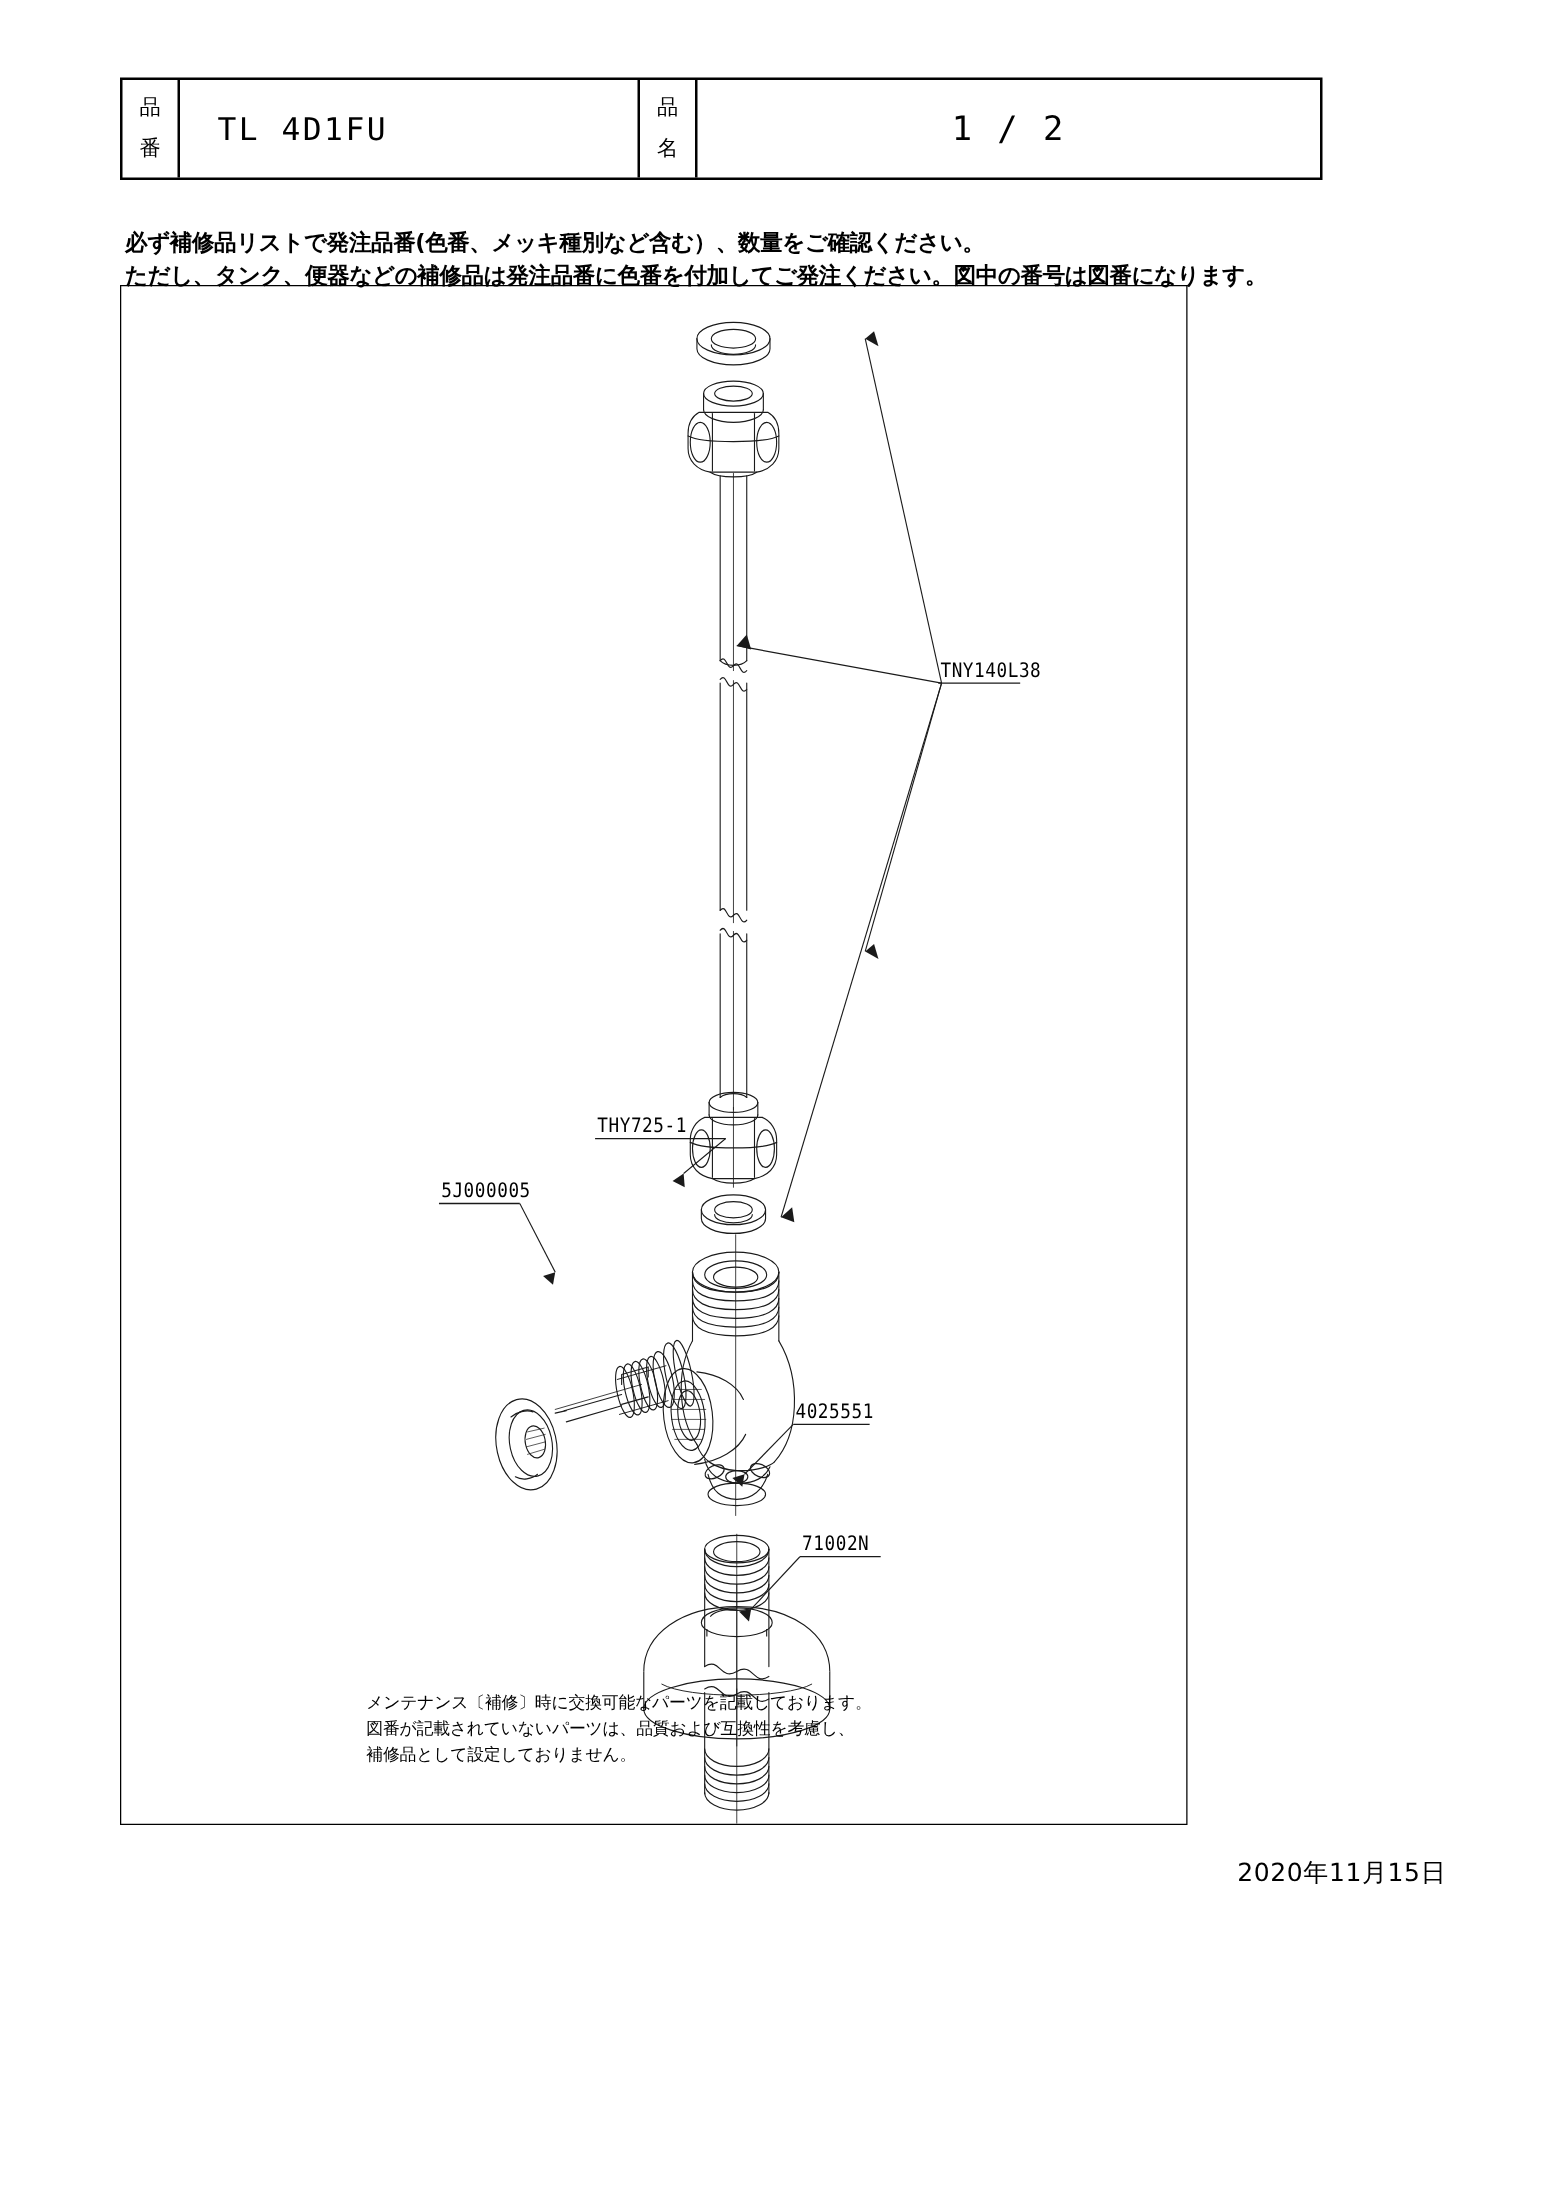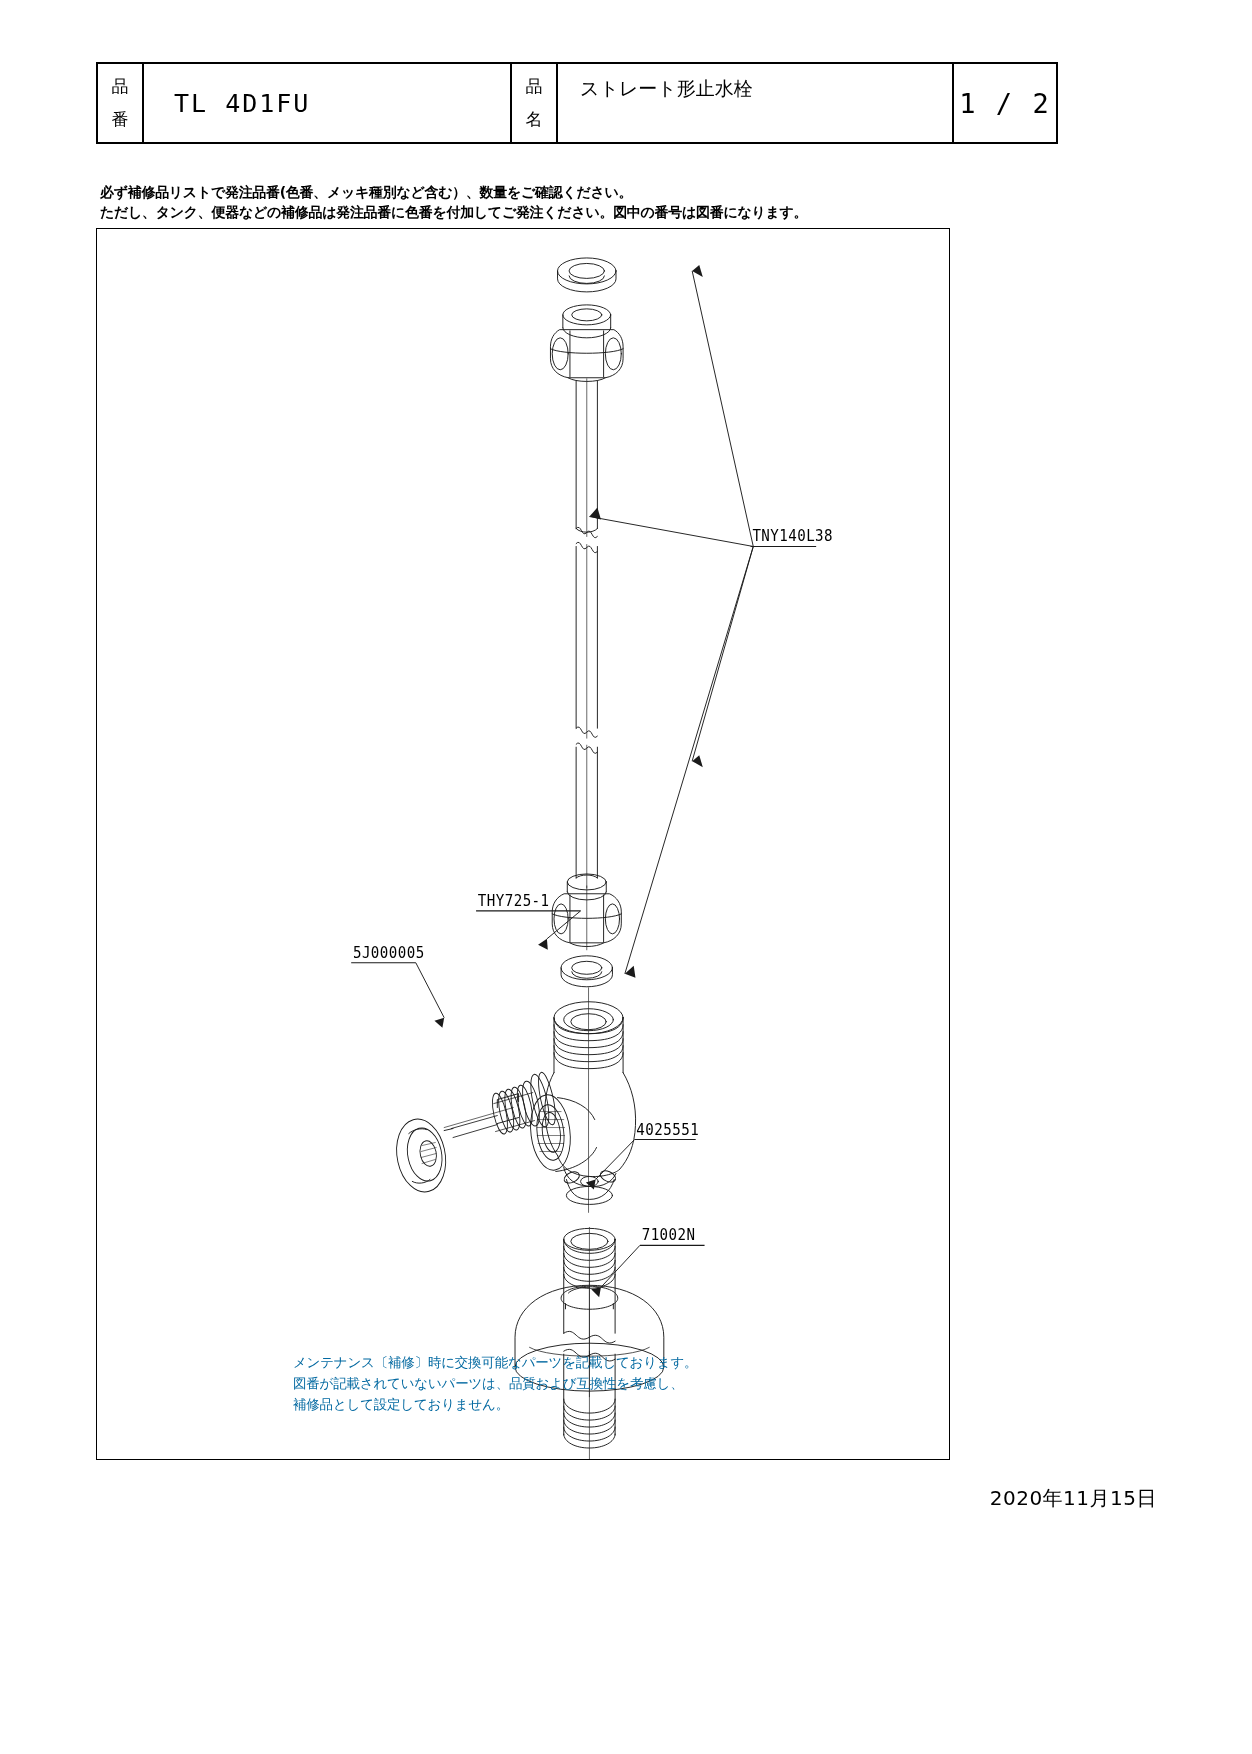--- a/index.html
+++ b/index.html
@@ -74,21 +74,21 @@
     letter-spacing: 2px;
   }
 
   
   #notice {
     position: absolute;
     left: 100px;
     top: 182px;
     width: 1000px;
     font-family: "DejaVu Sans", "Liberation Sans", sans-serif;
-    font-size: 14px;
+    font-size: 18px;
     font-weight: bold;
     line-height: 1.45;
     letter-spacing: -0.3px;
   }
 
   
   #drawing-frame {
     position: absolute;
     left: 96px;
     top: 228px;
@@ -108,21 +108,21 @@
 
   
   #footer-note {
     position: absolute;
     left: 196px;
     bottom: 44px;
     font-family: "DejaVu Sans", "Liberation Sans", sans-serif;
     font-size: 13.5px;
     line-height: 1.55;
     letter-spacing: -0.2px;
-    color: #0369a1;
+    color: #000000;
     white-space: pre-line;
   }
 
   
   #doc-date {
     position: absolute;
     right: 95px;
     top: 1485px;
     font-family: "DejaVu Sans", "Liberation Sans", sans-serif;
     font-size: 20px;
@@ -144,21 +144,20 @@
   <div id="title-block">
     <div class="tb-cell tb-vlabel">
       <span>品</span>
       <span>番</span>
     </div>
     <div class="tb-cell tb-code">TL  4D1FU</div>
     <div class="tb-cell tb-vlabel">
       <span>品</span>
       <span>名</span>
     </div>
-    <div class="tb-cell tb-name">ストレート形止水栓</div>
     <div class="tb-cell tb-page">1 / 2</div>
   </div>
 
   <div id="notice">
     <div>必ず補修品リストで発注品番(色番、メッキ種別など含む）、数量をご確認ください。</div>
     <div>ただし、タンク、便器などの補修品は発注品番に色番を付加してご発注ください。図中の番号は図番になります。</div>
   </div>
 
   <div id="drawing-frame">
     <svg id="drawing-svg" viewBox="0 0 962 1232" preserveAspectRatio="none">

